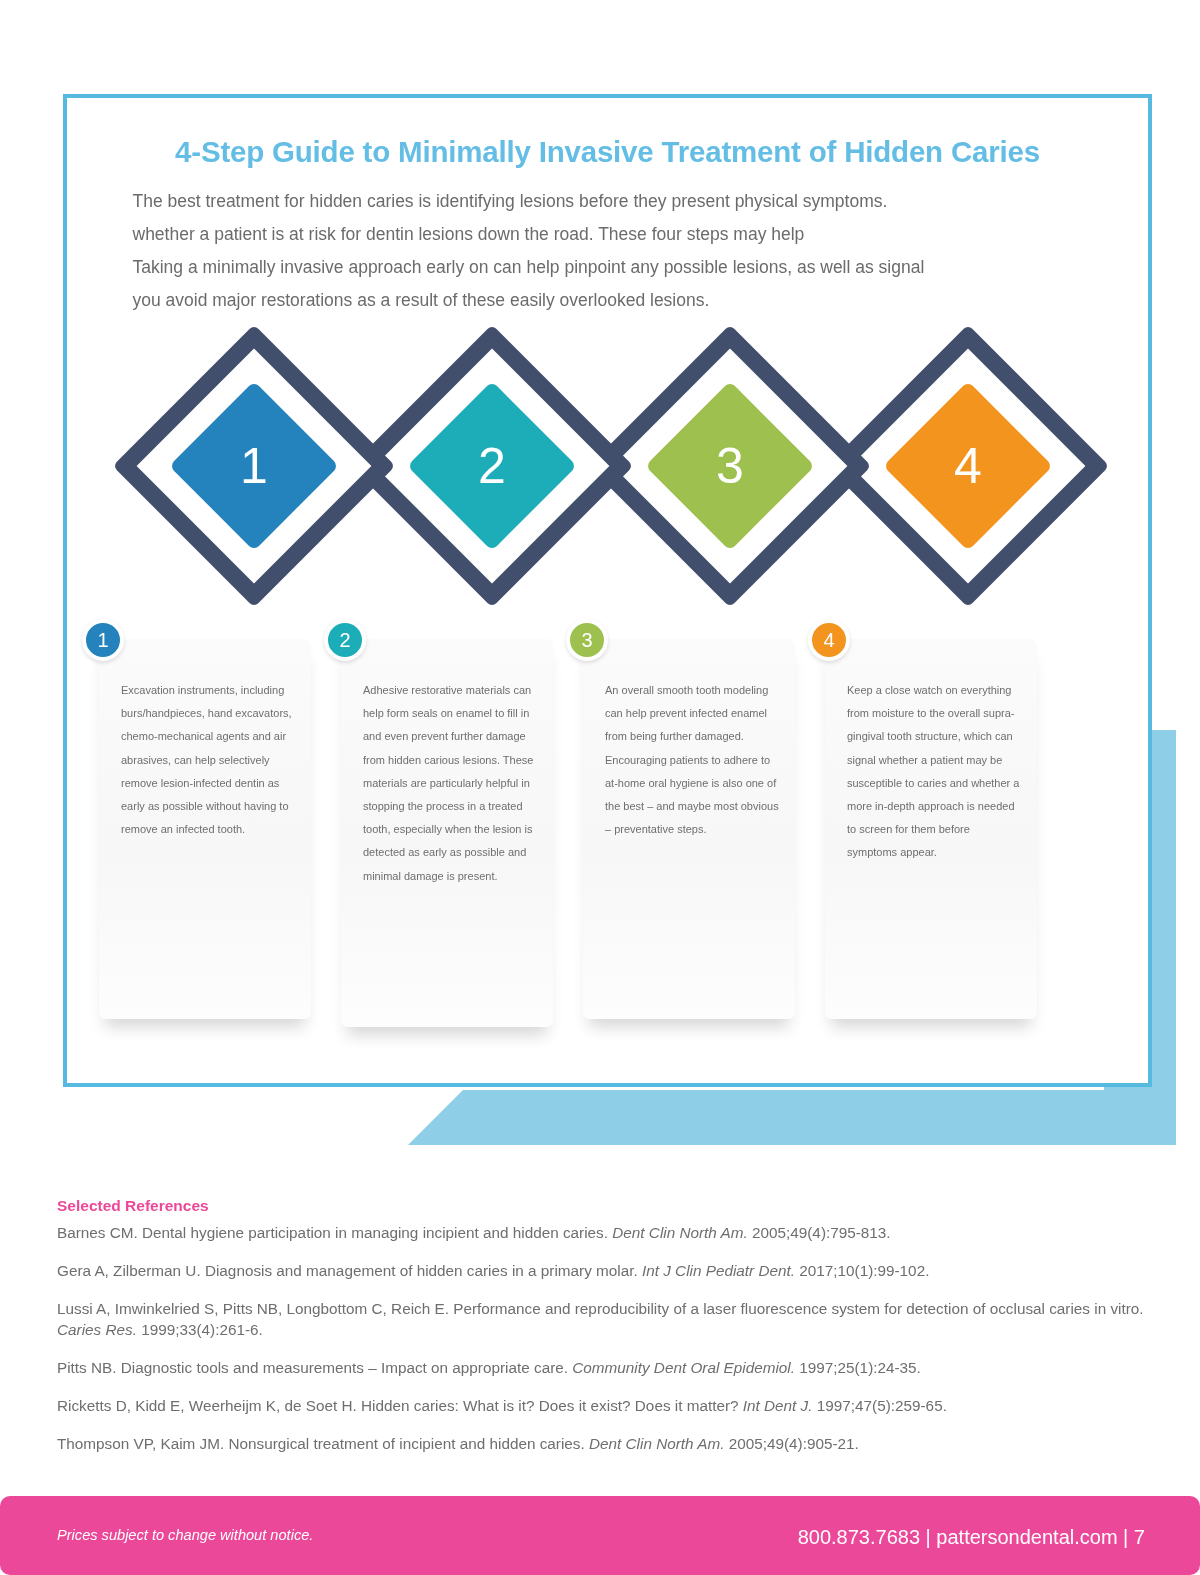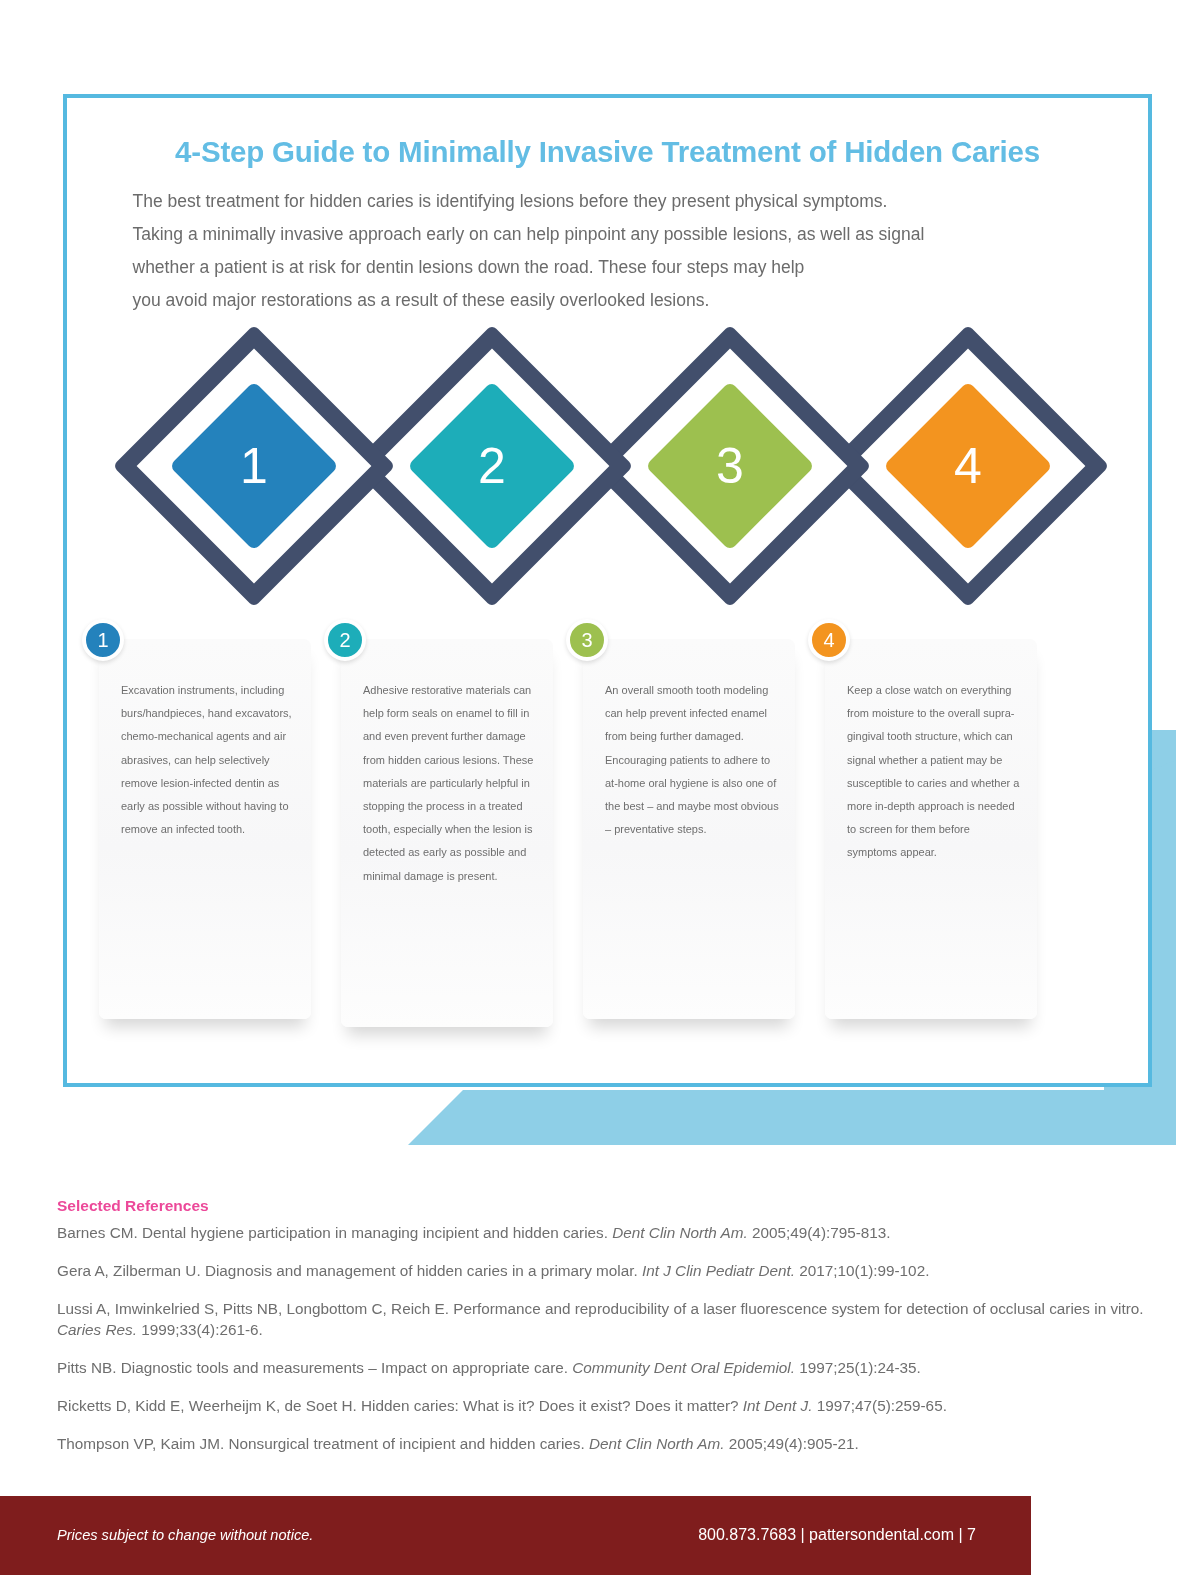--- a/index.html
+++ b/index.html
@@ -174,60 +174,61 @@
     line-height: 21px;
     margin-bottom: 17px;
   }
   .ref-item .jrn { font-style: italic; margin-top: 22px; }
 
   
   .footer {
     position: absolute;
     left: 0;
     bottom: 0;
-    width: 1031px;
+    width: 1200px;
     height: 79px;
-    background: #7f1d1d;
+    background: #ec4899;
     z-index: 5;
+    border-radius: 10px;
   }
   .footer-left {
     position: absolute;
     left: 57px;
     top: 31px;
     color: #ffffff;
     font-size: 14.6px;
     font-style: italic;
   }
   .footer-right {
     position: absolute;
     right: 55px;
     top: 30px;
     color: #ffffff;
-    font-size: 16px;
+    font-size: 20px;
   }
 </style>
 </head>
 <body>
 
 <div class="ribbon-wrap">
   <svg width="1200" height="1180" viewBox="0 0 1200 1180">
     <polygon points="1104,730 1176,730 1176,1145 1104,1145" fill="#8ecfe7"></polygon>
     <polygon points="1104,730 1176,730 1176,760 1104,790" fill="#8ecfe7"></polygon>
     <polygon points="463,1090 1176,1090 1176,1145 408,1145" fill="#8ecfe7"></polygon>
   </svg>
 </div>
 
 <div class="panel">
 
   <h1 class="infographic-title">4-Step Guide to Minimally Invasive Treatment of Hidden Caries</h1>
 
   <div class="intro">
     <p>The best treatment for hidden caries is identifying lesions before they present physical symptoms.</p>
+    <p>whether a patient is at risk for dentin lesions down the road. These four steps may help</p>
     <p>Taking a minimally invasive approach early on can help pinpoint any possible lesions, as well as signal</p>
-    <p>whether a patient is at risk for dentin lesions down the road. These four steps may help</p>
     <p>you avoid major restorations as a result of these easily overlooked lesions.</p>
   </div>
 
   <div class="diamond-row">
 
     <div class="diamond-unit d1">
       <div class="diamond-outline"></div>
       <div class="diamond-inner" style="background-color: rgb(36, 130, 188);"></div>
       <div class="diamond-num">1</div>
     </div>

